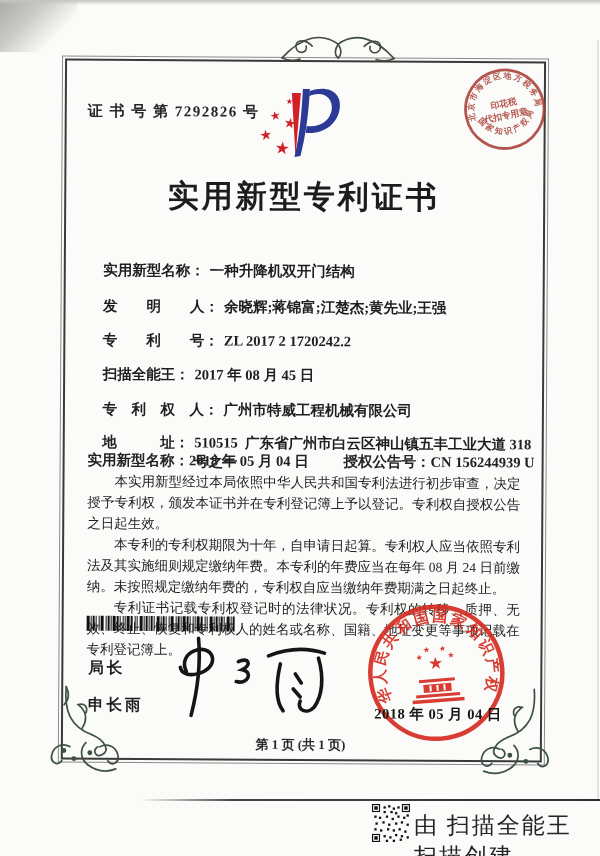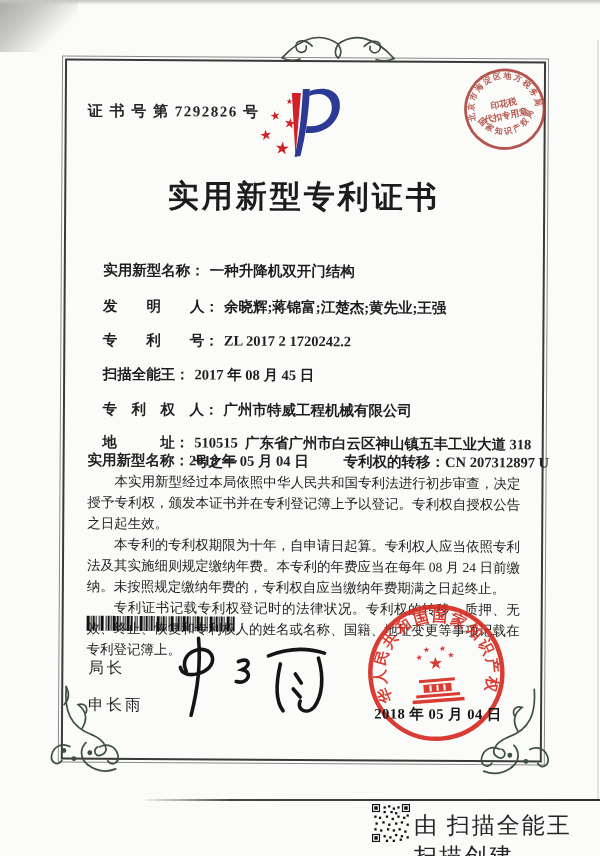--- a/index.html
+++ b/index.html
@@ -26,21 +26,21 @@
   .star{color:#cf2127;line-height:1;position:absolute;}
   .field-row{left:88px;font-size:14.5px;font-weight:600;color:#1e1e1e;white-space:pre-wrap;}
   .flabel{white-space:pre;}
   .fvalue{margin-left:5px;}
   .addr .fvalue{display:inline-block;width:352px;vertical-align:top;}
   .grant-left{left:88px;top:452px;font-size:14.5px;font-weight:600;}
   .grant-right{left:344px;top:452px;font-size:14.5px;font-weight:600;}
   .paras{left:88px;top:472px;width:433px;}
   .paras p{margin:0;font-size:13.5px;line-height:21px;text-indent:2em;text-align:justify;
     color:#242424;font-weight:500;}
-  .director{left:90px;font-size:15.5px;font-weight:400;letter-spacing:3px;color:#1d1d1d;}
+  .director{left:90px;font-size:15.5px;font-weight:700;letter-spacing:3px;color:#1d1d1d;}
   .seal-date{left:370px;top:704px;width:140px;text-align:center;font-size:14.5px;font-weight:700;
     color:#141414;letter-spacing:0.5px;z-index:6;}
   .page-num{left:230px;top:736px;width:145px;text-align:center;font-size:13px;font-weight:600;color:#2a2a2a;}
   .cam-line{left:140px;top:799px;width:460px;height:2px;
     background:linear-gradient(90deg,rgba(64,64,64,0),#454545 20%,#2e2e2e);}
   .cam-note{left:414px;top:810px;font-size:23px;font-weight:400;letter-spacing:2px;color:#242424;}
   svg{position:absolute;overflow:visible;}
   .seal-text{font-family:"Liberation Serif","DejaVu Serif",serif;font-weight:700;}
 </style>
 </head>
@@ -129,21 +129,21 @@
     <span class="flabel">专　利　权　人：</span><span class="fvalue">广州市特威工程机械有限公司</span>
   </div>
   <div class="abs field-row addr" style="top:417px">
     <span class="flabel">地　　　址：</span><span class="fvalue">510515  广东省广州市白云区神山镇五丰工业大道 318 号之一</span>
   </div>
 
   <div class="abs grant-left">
     <span>实用新型名称：</span><span>2018 年 05 月 04 日</span>
   </div>
   <div class="abs grant-right">
-    <span>专利权的转移：</span><span>CN 207312897 U</span>
+    <span>授权公告号：</span><span>CN 156244939 U</span>
   </div>
 
   <div class="abs paras">
     <p>本实用新型经过本局依照中华人民共和国专利法进行初步审查，决定授予专利权，颁发本证书并在专利登记簿上予以登记。专利权自授权公告之日起生效。</p>
     <p>本专利的专利权期限为十年，自申请日起算。专利权人应当依照专利法及其实施细则规定缴纳年费。本专利的年费应当在每年 08 月 24 日前缴纳。未按照规定缴纳年费的，专利权自应当缴纳年费期满之日起终止。</p>
     <p>专利证书记载专利权登记时的法律状况。专利权的转移、质押、无效、终止、恢复和专利权人的姓名或名称、国籍、地址变更等事项记载在专利登记簿上。</p>
   </div>
 
   <svg class="abs" style="left:88px;top:617px" width="148" height="15" viewBox="0 0 148 15">
     <line x1="0" y1="7.5" x2="148" y2="7.5" stroke="#111" stroke-width="15" stroke-dasharray="3 1 1 1 2 1 1 2 1 1 3 2 1 1 2 1 1 1 3 1 2 1 1 2 1 1 1 1 3 1 2 2 1 1 1 2 3 1 1 1 2 1 1 1 2 1 1 2"></line>
@@ -204,20 +204,21 @@
         <textPath href="#taxTop" startOffset="50%" text-anchor="middle">北京市海淀区地方税务局</textPath>
       </text>
       <text class="seal-text" font-size="8.5" letter-spacing="2.5" fill="#a63a32">
         <textPath href="#taxBot" startOffset="50%" text-anchor="middle">国家知识产权局</textPath>
       </text>
       <text class="seal-text" x="45" y="42" font-size="9.5" text-anchor="middle">印花税</text>
       <text class="seal-text" x="45" y="55" font-size="9.5" text-anchor="middle">代扣专用章</text>
     </g>
   </svg>
 
+  <div class="abs page-num">第 1 页 (共 1 页)</div>
 </div>
 
 <div class="abs cam-line"></div>
 <svg class="abs" style="left:372px;top:804px" width="38" height="38" viewBox="0 0 33 33">
   <g fill="#111">
     <rect x="0" y="0" width="7" height="7"></rect>
       <rect x="1" y="1" width="5" height="5" fill="#fff"></rect>
       <rect x="2" y="2" width="3" height="3"></rect>
     <rect x="26" y="0" width="7" height="7"></rect>
       <rect x="27" y="1" width="5" height="5" fill="#fff"></rect>

